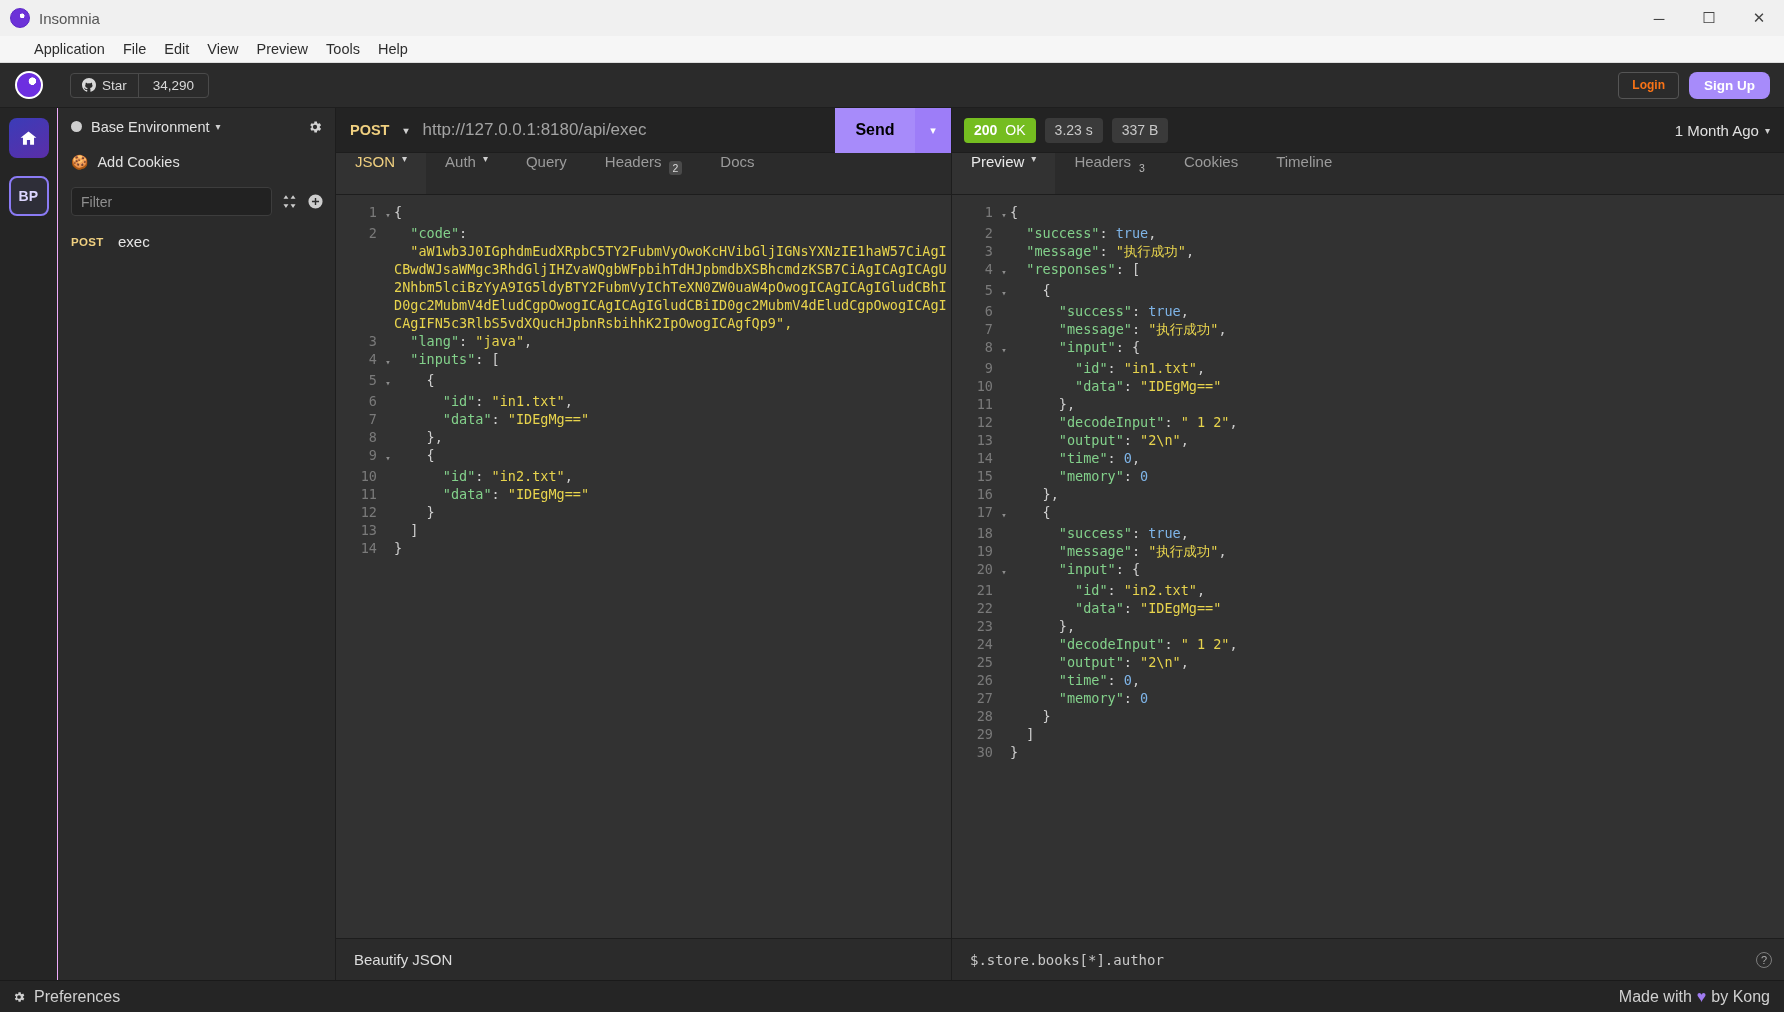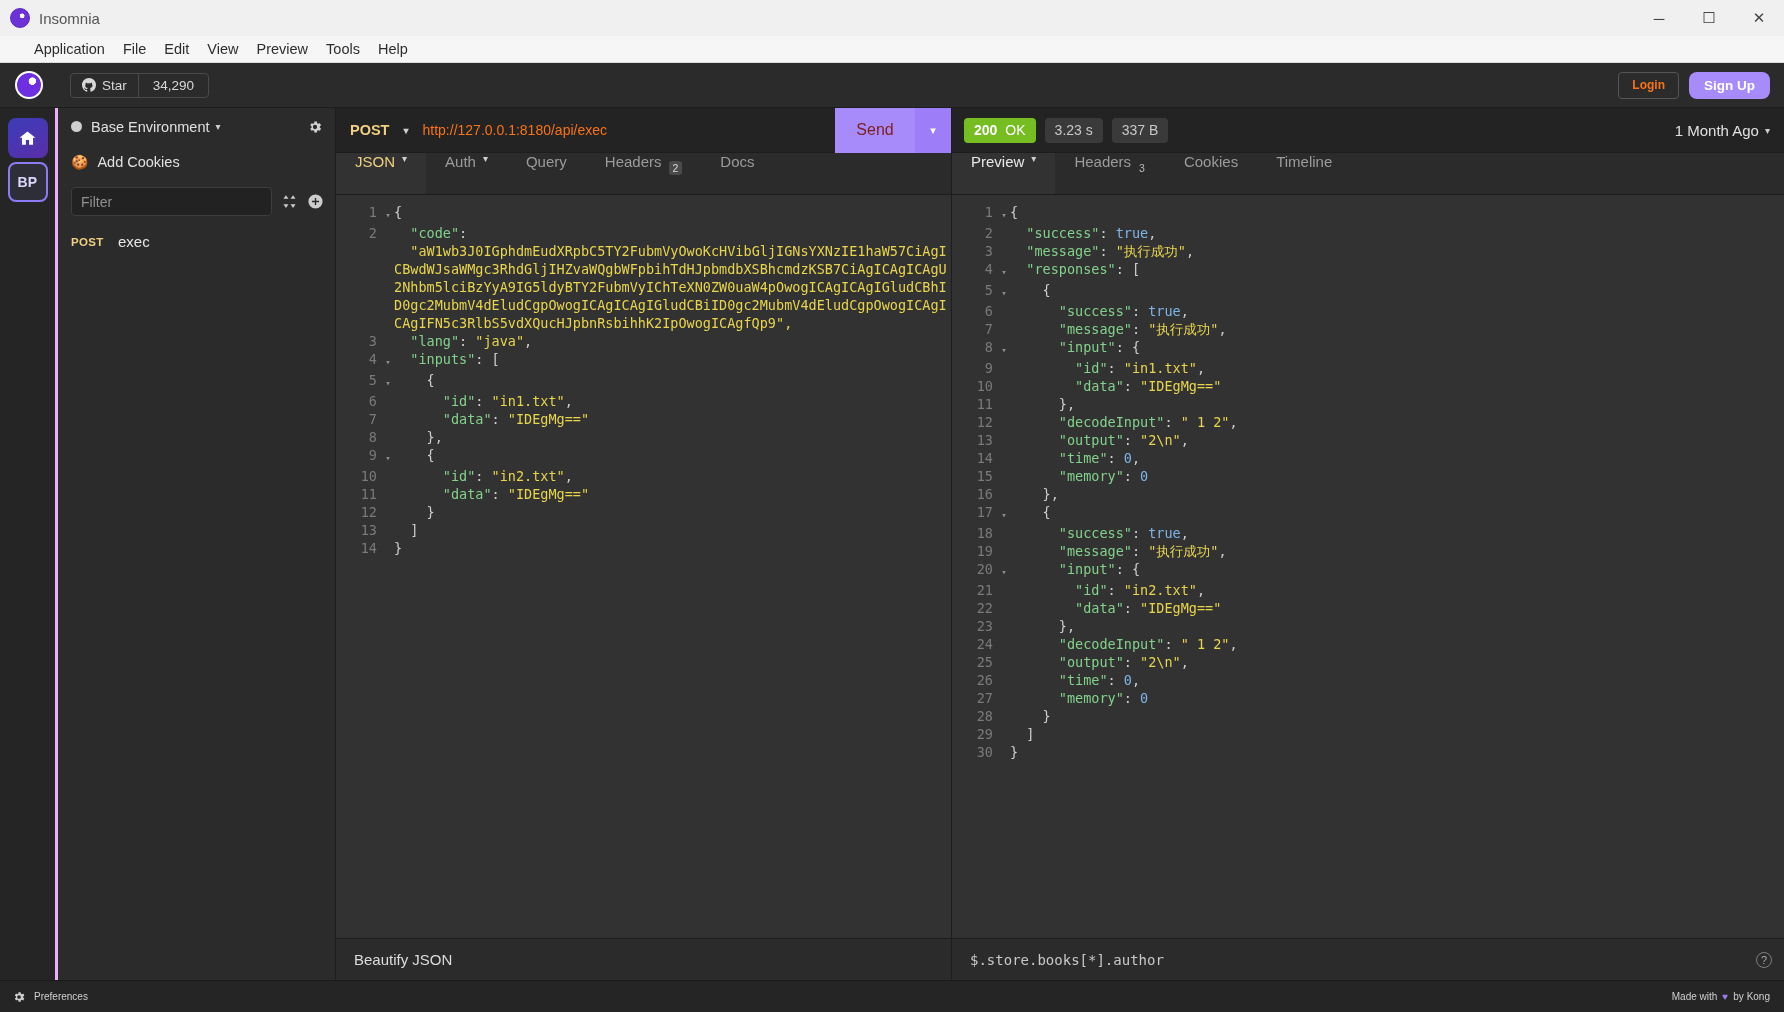--- a/index.html
+++ b/index.html
@@ -75,22 +75,22 @@
     height: 27px; padding: 0 15px; border: none; border-radius: 8px;
     background: #a78bfa; color: #ffffff; font-size: 13.5px; font-weight: bold;
     display: flex; align-items: center; cursor: pointer;
   }
 
   
   .body-wrap { display: flex; height: calc(1012px - 36px - 27px - 45px - 32px); }
 
   
   .rail {
-    width: 58px; background: #252525; border-right: 3px solid #f0abfc;
-    padding-top: 10px; display: flex; flex-direction: column; align-items: center; gap: 4px;
+    width: 58px; background: #252525; border-right: 1px solid #f0abfc;
+    padding-top: 10px; display: flex; flex-direction: column; align-items: center; gap: 18px;
   }
   .rail-item {
     width: 40px; height: 40px; border-radius: 8px;
     display: flex; align-items: center; justify-content: center;
     cursor: pointer;
   }
   .rail-home { background: linear-gradient(150deg, #3b3cb8, #5b2ea8); }
   .rail-proj {
     background: #2e2e38; border: 2px solid #8b7bf5; color: #dcd6ff;
     font-size: 14px; font-weight: bold; letter-spacing: .2px;
@@ -136,27 +136,27 @@
 
   .url-bar {
     height: 45px; background: #232323; border-bottom: 1px solid #1d1d1d;
     display: flex; align-items: center; position: relative;
   }
   .method-sel {
     display: flex; align-items: center; gap: 8px; padding: 0 14px;
     color: #f0d080; font-size: 14.5px; font-weight: bold; cursor: pointer; white-space: nowrap;
   }
   .url-text {
-    flex: 1; color: #f97316; font-size: 14px; overflow: hidden; white-space: nowrap;
+    flex: 1; color: #a3a3a3; font-size: 17px; overflow: hidden; white-space: nowrap;
     font-family: "Liberation Sans", sans-serif;
   }
   .send-group { display: flex; height: 45px; }
   .send-btn {
-    width: 80px; background: #a78bfa; color: #7f1d1d; font-size: 16px;
-    display: flex; align-items: center; justify-content: center; cursor: pointer;
+    width: 80px; background: #a78bfa; color: #000000; font-size: 16px;
+    display: flex; align-items: center; justify-content: center; cursor: pointer; font-weight: bold;
   }
   .send-caret {
     width: 36px; background: #9d7df8; display: flex; align-items: center; justify-content: center;
     cursor: pointer; color: #fff; font-size: 11px;
   }
 
   .res-bar {
     height: 45px; background: #232323; border-bottom: 1px solid #1d1d1d;
     display: flex; align-items: center; padding: 0 12px; gap: 9px; position: relative;
   }
@@ -222,21 +222,21 @@
     position: absolute; right: 12px; width: 16px; height: 16px;
     border-radius: 50%; border: 1px solid #7d7d7d; color: #a8a8a8;
     font-size: 11px; display: flex; align-items: center; justify-content: center;
     cursor: pointer;
   }
 
   
   .statusbar {
     height: 32px; background: #252525; border-top: 1px solid #1a1a1a;
     display: flex; align-items: center; padding: 0 12px;
-    font-size: 10px; color: #d0d0d0; position: relative;
+    font-size: 16px; color: #d0d0d0; position: relative;
   }
   .prefs { display: flex; align-items: center; gap: 8px; cursor: pointer; }
   .gear-sm { width: 14px; height: 14px; fill: #d0d0d0; }
   .madewith { position: absolute; right: 14px; display: flex; align-items: center; gap: 5px; }
   .heart { color: #9f7bf0; }
 </style>
 </head>
 <body>
 
 <div class="titlebar">

